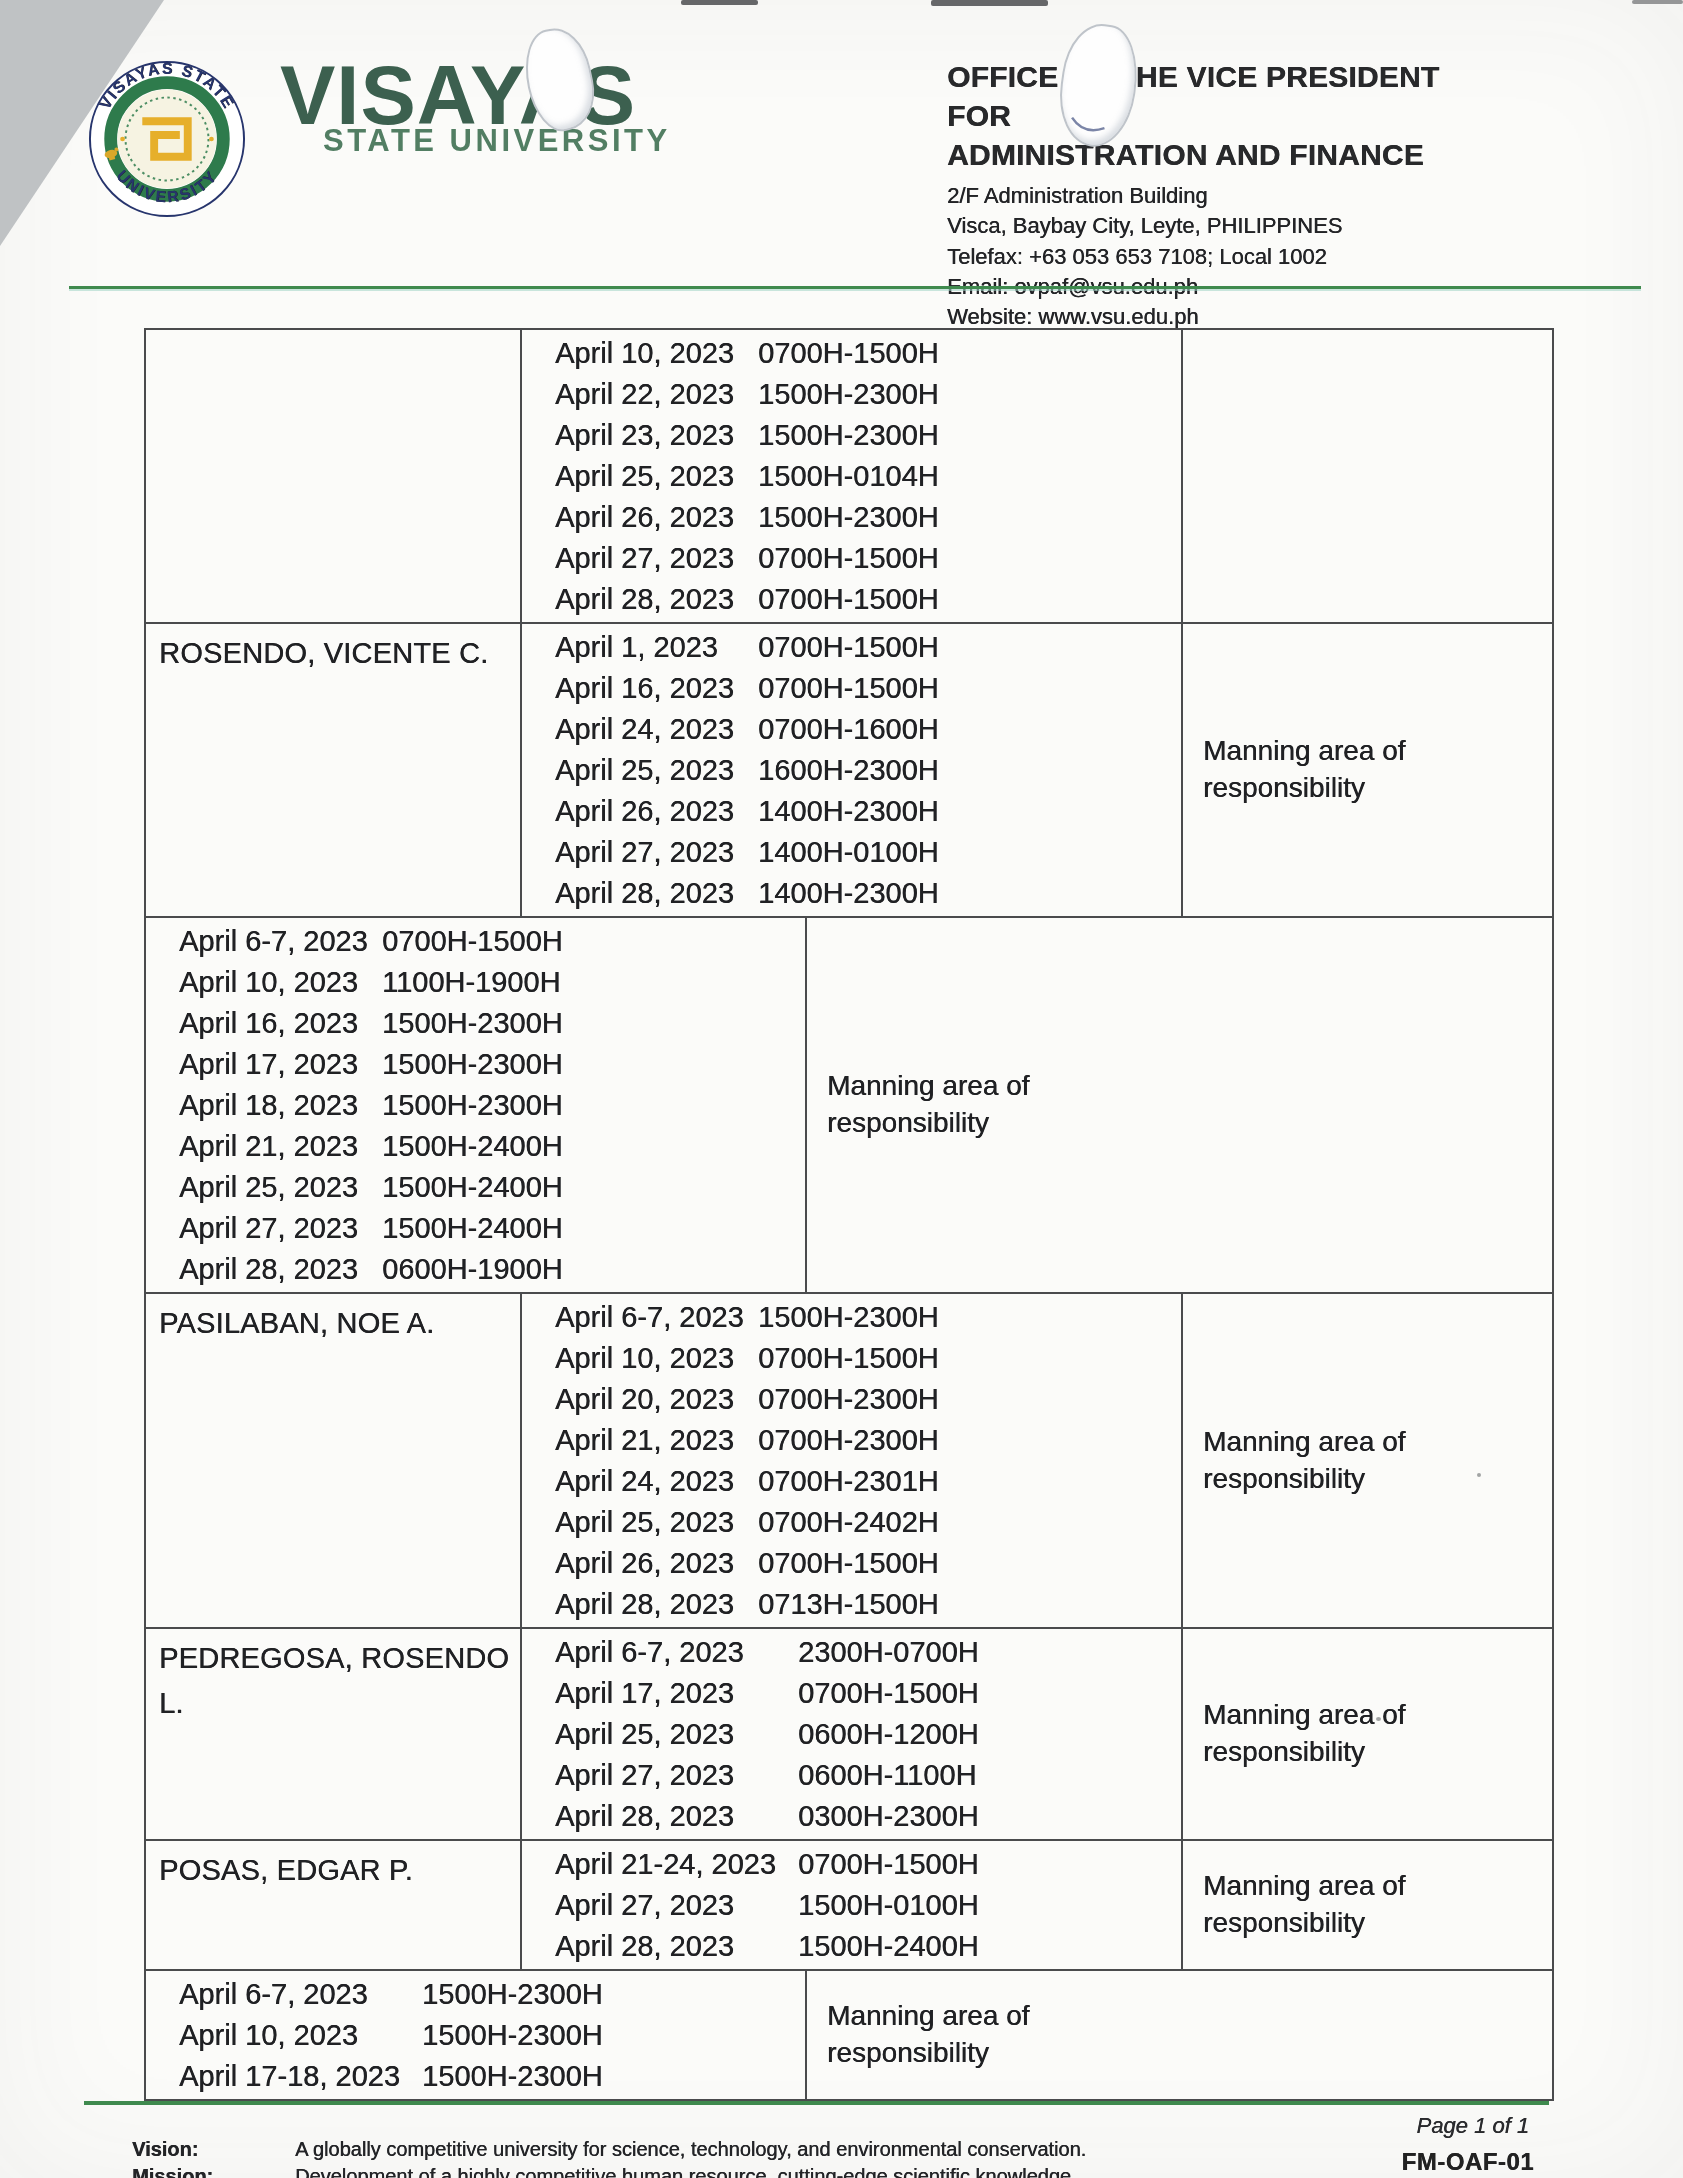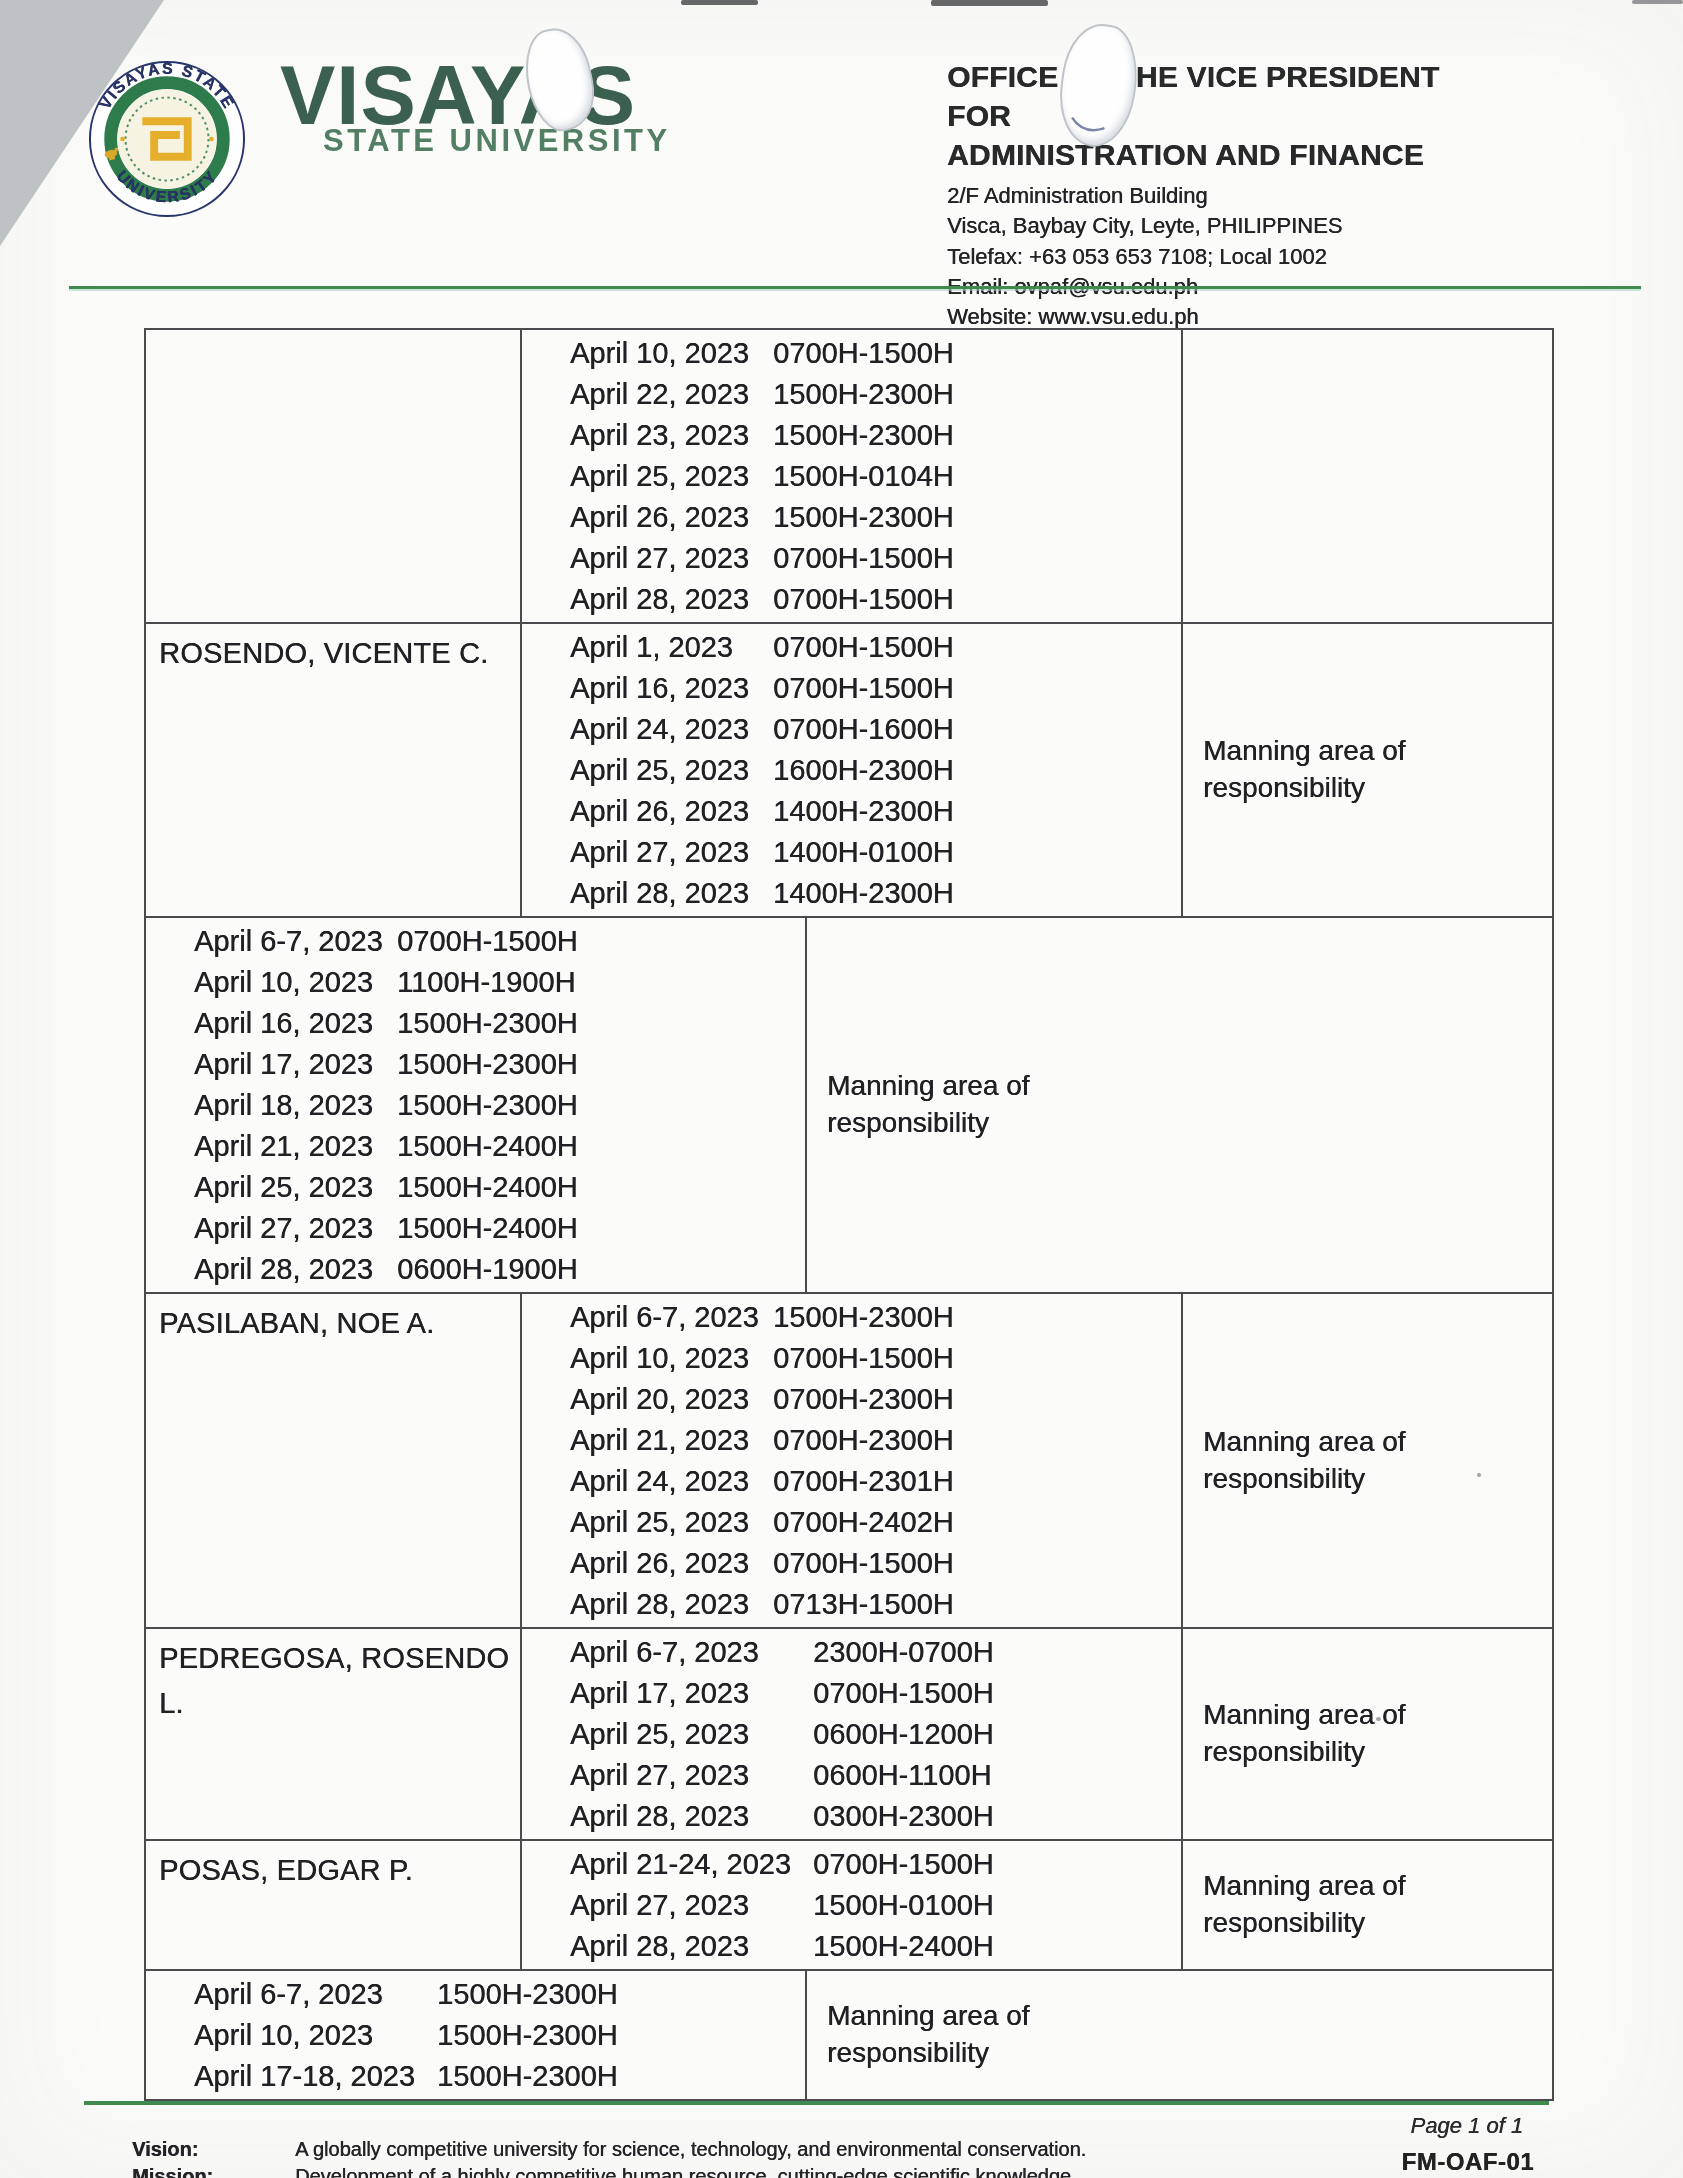--- a/index.html
+++ b/index.html
@@ -37,29 +37,29 @@
   .hdr-rule::after{content:"";position:absolute;left:0;top:3px;width:100%;height:2px;
        background:#9ed3c4;opacity:.55;}
   
   .table{position:absolute;left:144px;top:328px;width:1410px;
          border:2px solid #4a4b4d;box-sizing:border-box;}
   .t-block{display:flex;border-top:2px solid #4a4b4d;}
   .t-block:first-child{border-top:none;}
   .t-name{width:376px;box-sizing:border-box;border-right:2px solid #4a4b4d;
           padding:7px 8px 0 13px;font-size:29px;line-height:1.55;letter-spacing:0.2px;}
   .t-sched{width:661px;box-sizing:border-box;border-right:2px solid #4a4b4d;padding:3px 0 2px 0;}
-  .s-line{display:flex;align-items:center;height:41px;padding-left:48px;font-size:29px;}
+  .s-line{display:flex;align-items:center;height:41px;padding-left:33px;font-size:29px;}
   .s-date{width:203px;flex:0 0 auto;}
   .indent .s-date{width:243px;}
   .t-remarks{flex:1;display:flex;align-items:center;padding-left:20px;
              font-size:28px;line-height:1.32;}
   .t-remarks-text{width:249px;}
   
   .ftr-rule{position:absolute;left:84px;top:2101px;width:1465px;height:4px;background:#3f8a4e;}
-  .page-num{position:absolute;right:160px;top:2113px;font-size:22px;font-style:italic;color:#2a2b2e;}
+  .page-num{position:absolute;right:154px;top:2113px;font-size:22px;font-style:italic;color:#2a2b2e;}
   .form-code{position:absolute;right:149px;top:2148px;font-size:24px;font-weight:bold;letter-spacing:0.5px;color:#222;}
   .f-label{position:absolute;left:132px;font-size:20px;font-weight:bold;color:#232427;}
   .f-text{position:absolute;left:295px;font-size:20px;color:#232427;width:990px;}
   .v-row{top:2138px;} .m-row{top:2165px;}
 </style>
 </head>
 <body>
 
 <div class="page">
 

